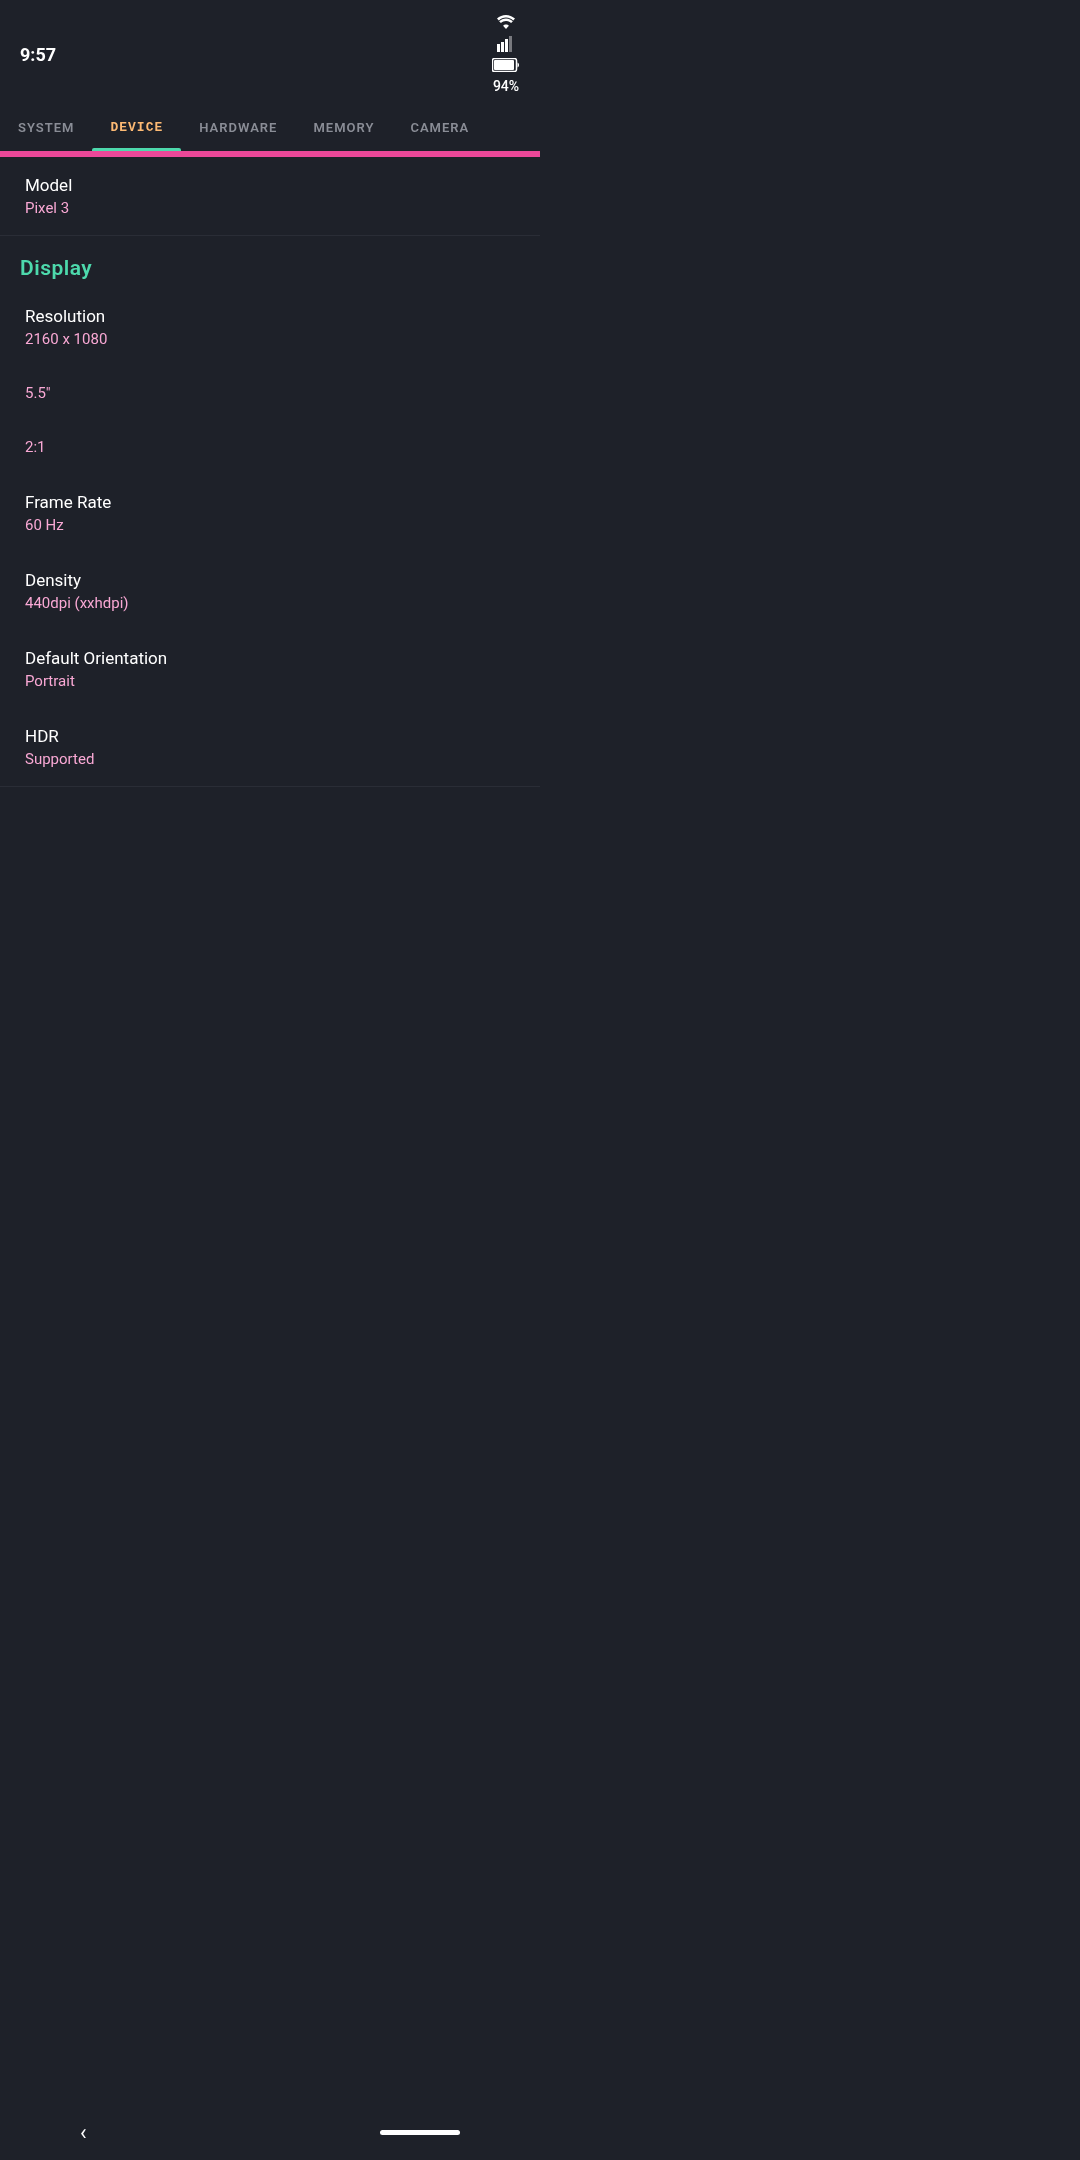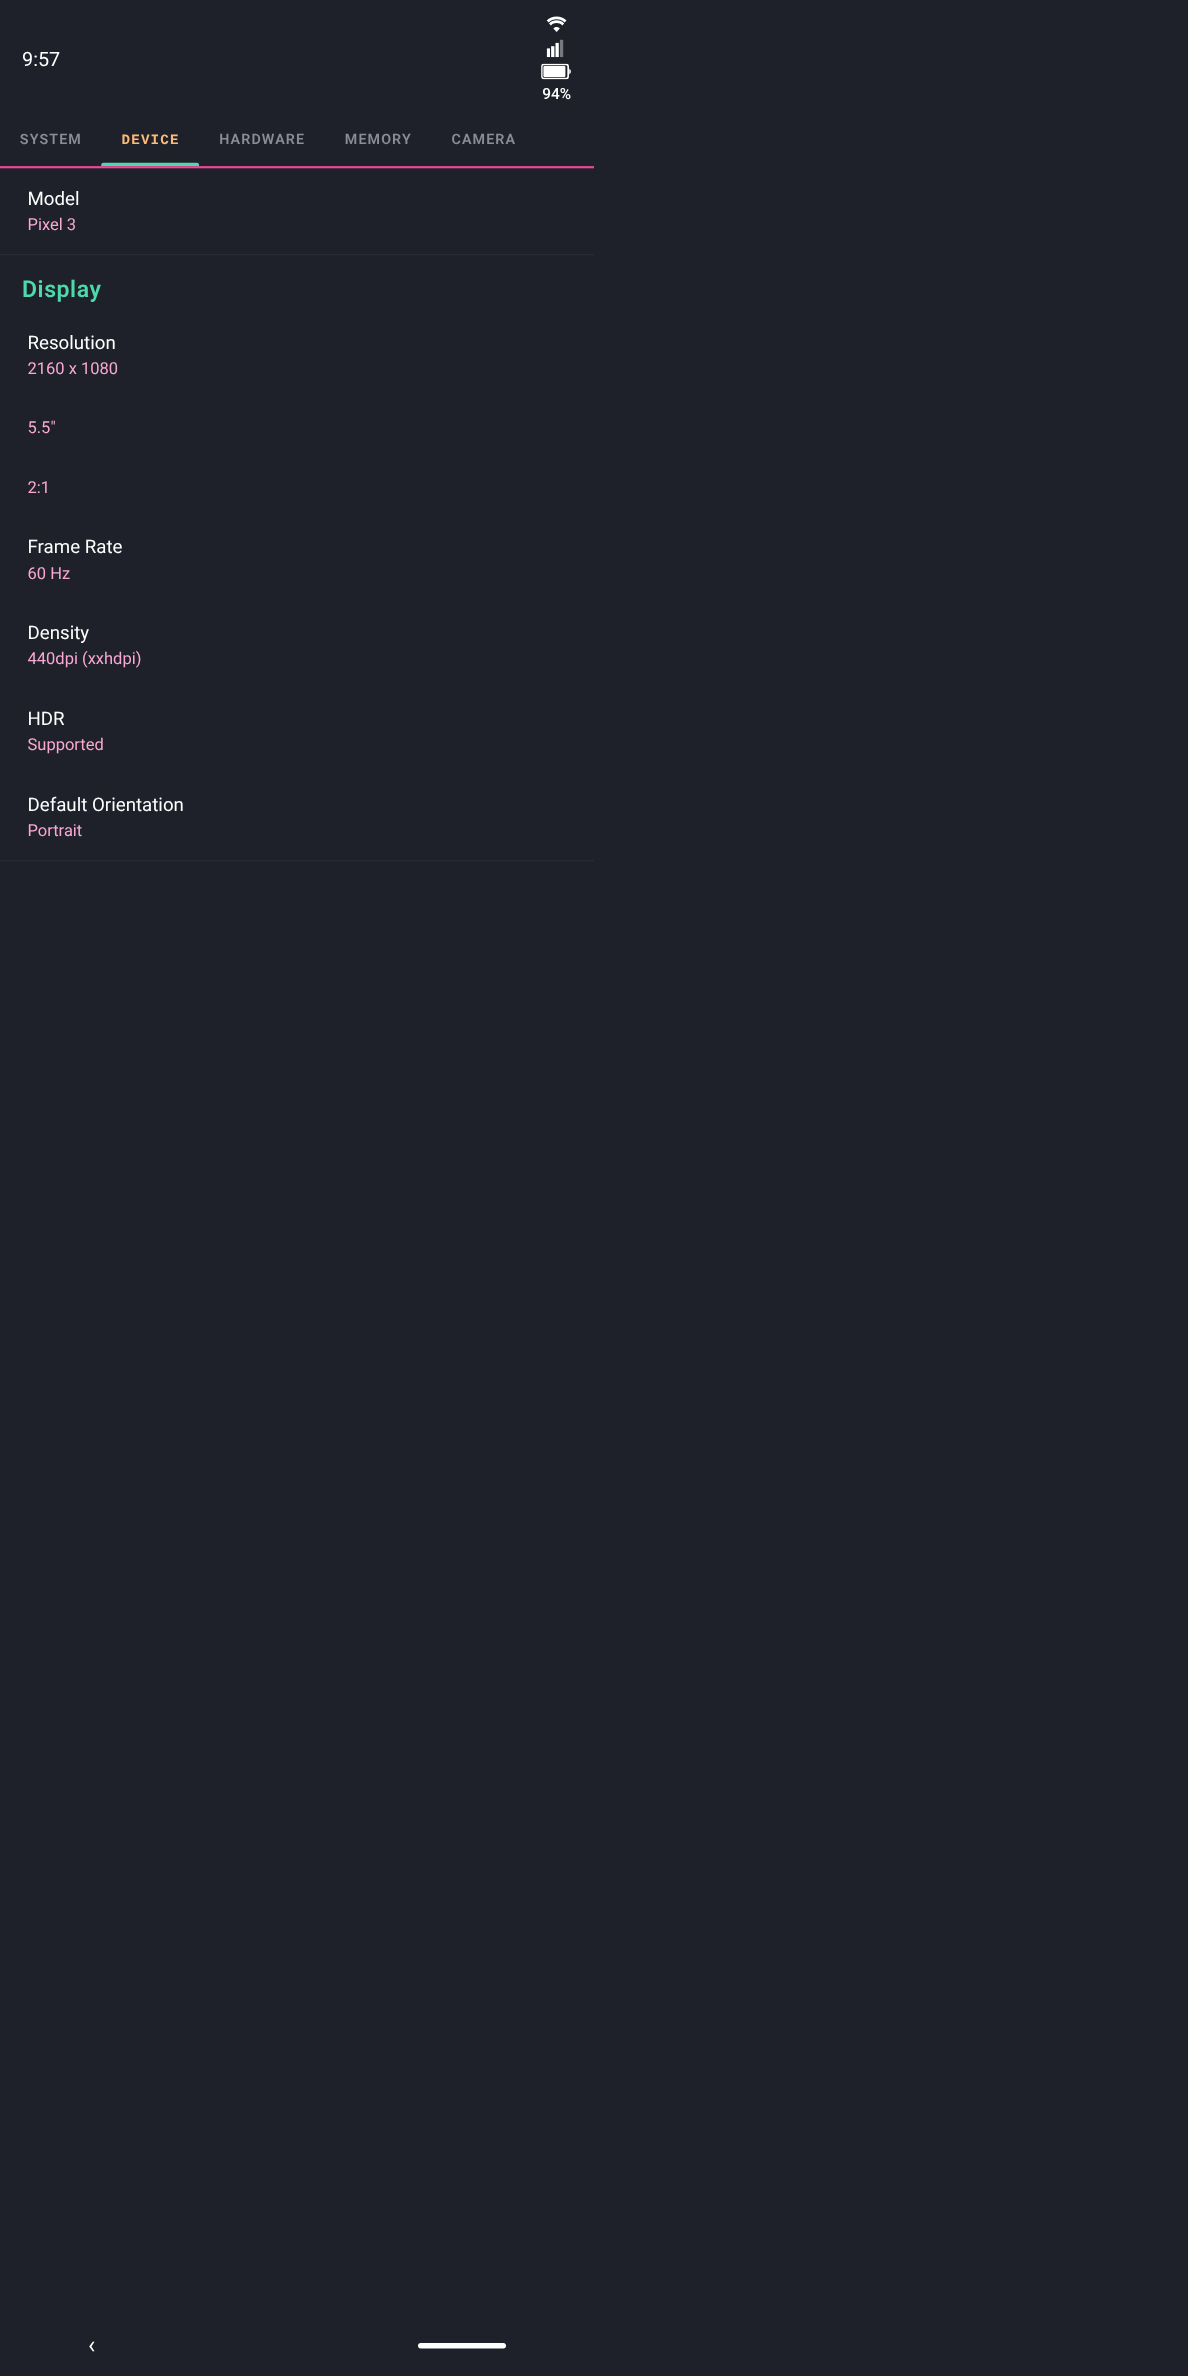--- a/index.html
+++ b/index.html
@@ -22,21 +22,21 @@
     .status-bar {
       display: flex;
       justify-content: space-between;
       align-items: center;
       padding: 14px 20px 10px 20px;
       background-color: #1e2129;
     }
 
     .status-time {
       font-size: 18px;
-      font-weight: 400;
+      font-weight: 700;
       color: #ffffff;
     }
 
     .status-icons {
       display: flex;
       align-items: center;
       gap: 6px;
       flex-direction: column;
     }
 
@@ -47,21 +47,21 @@
 
     .battery-text {
       font-size: 14px;
       font-weight: 500;
     }
 
     
     .tab-bar {
       display: flex;
       background-color: #1e2129;
-      border-bottom: 2px solid #ec4899;
+      border-bottom: 6px solid #ec4899;
       overflow-x: auto;
     }
 
     .tab-bar::-webkit-scrollbar {
       display: none;
     }
 
     .tab-item {
       padding: 16px 18px;
       font-size: 13px;
@@ -227,27 +227,27 @@
     <div class="info-item-label">Frame Rate</div>
     <div class="info-item-value">60 Hz</div>
   </div>
 
   <div class="info-item">
     <div class="info-item-label">Density</div>
     <div class="info-item-value">440dpi (xxhdpi)</div>
   </div>
 
   <div class="info-item">
+    <div class="info-item-label">Default Orientation</div>
+    <div class="info-item-value">Portrait</div>
+  </div>
+
+  <div class="info-item">
     <div class="info-item-label">HDR</div>
     <div class="info-item-value">Supported</div>
-  </div>
-
-  <div class="info-item">
-    <div class="info-item-label">Default Orientation</div>
-    <div class="info-item-value">Portrait</div>
   </div>
 
   <div class="divider"></div>
 
 
   <div class="bottom-padding"></div>
 </div>
 
 <div class="bottom-nav">
   <div class="back-button">‹</div>

